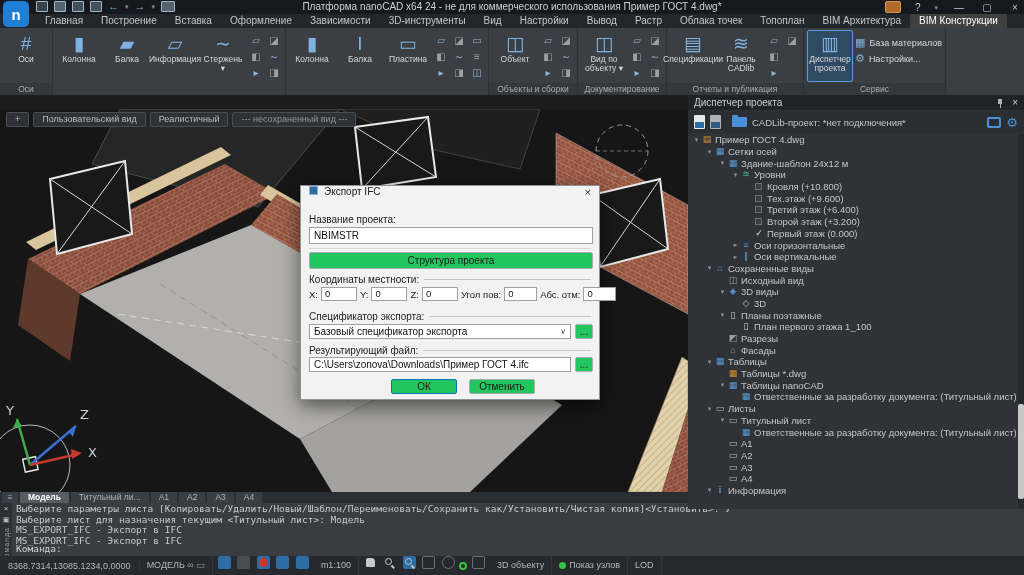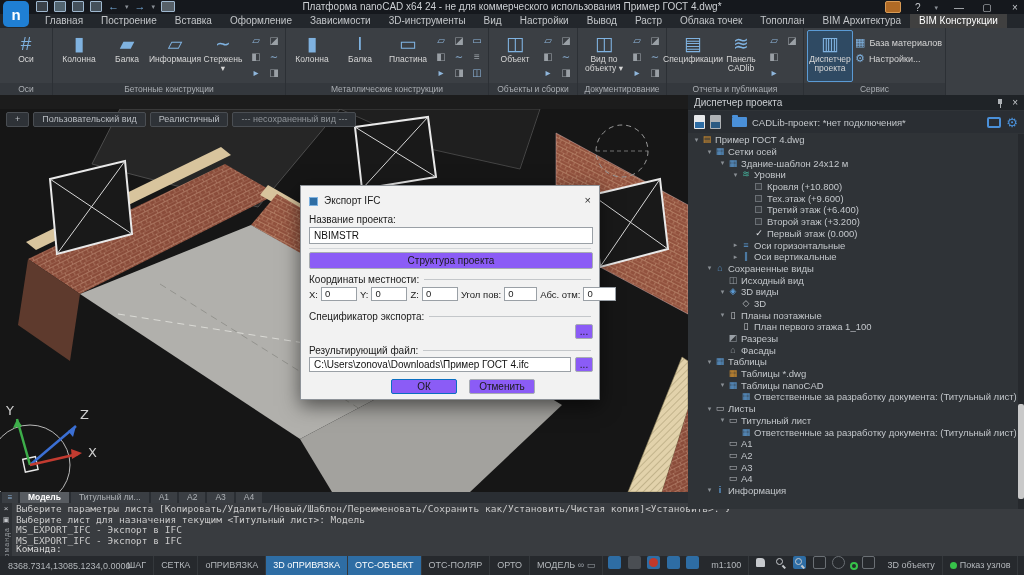--- a/index.html
+++ b/index.html
@@ -123,28 +123,28 @@
   .ticon{width:12px;flex:none;text-align:center;font-size:9px;line-height:11px;}
   .tbox{width:7px;height:7px;border:1px solid #6a6f74;background:#3a3e42;flex:none;margin:0 3px 0 2px;}
   .tcheck{width:12px;flex:none;text-align:center;color:#e0e3e6;font-size:9px;}
   .tlabel{padding-left:2px;}
   .pscroll{position:absolute;right:0;top:39px;width:6px;height:375px;background:#26292d;}
   .pthumb{position:absolute;right:0;width:6px;background:#c9c9c9;border-radius:2px;}
 
   
   .dialog{position:absolute;left:300px;top:185px;width:300px;height:215px;background:#f2f2f2;
           border:1px solid #8e9399;box-shadow:0 6px 18px rgba(0,0,0,.55);color:#1a1a1a;font-size:10px;}
-  .dtitle{position:absolute;left:0;top:0;width:100%;height:20px;display:flex;align-items:flex-end;padding:0 8px;}
+  .dtitle{position:absolute;left:0;top:0;width:100%;height:20px;display:flex;align-items:flex-start;padding:0 8px;}
   .dtico{width:9px;height:9px;background:#2e6da4;border:1px solid #7fb2e0;margin-right:6px;}
   .dtitle .sp{flex:1;}
   .dclose{color:#333;font-size:11px;}
   .dlabel{position:absolute;left:8px;font-size:10px;color:#1a1a1a;}
   .dinput{position:absolute;background:#fff;border:1px solid #9aa0a6;font-size:10px;
           display:flex;align-items:center;padding:0 4px;color:#111;white-space:nowrap;overflow:hidden;}
-  .dbtn{position:absolute;background:#8b5cf6;border:1px solid #a8adb2;border-radius:2px;
+  .dbtn{position:absolute;background:#22c55e;border:1px solid #a8adb2;border-radius:2px;
         display:flex;align-items:center;justify-content:center;font-size:10px;color:#1a1a1a;}
   .dbtn.def{border:1.5px solid #0a6fc2;}
   .legend{position:absolute;left:8px;right:8px;display:flex;align-items:center;font-size:10px;color:#1a1a1a;}
   .legend::after{content:"";flex:1;height:1px;background:#c4c7ca;margin-left:5px;}
   .sepline{position:absolute;left:8px;right:8px;height:1px;background:#d4d7da;}
   .coordrow{position:absolute;left:8px;right:8px;display:flex;align-items:center;gap:3px;}
   .coordrow label{font-size:9.5px;white-space:nowrap;}
   .coordrow .cf{background:#fff;border:1px solid #9aa0a6;height:14px;font-size:9.5px;padding:0 3px;flex:none;}
   .combo-chev{margin-left:auto;color:#555;font-size:8px;}
 </style>
@@ -224,21 +224,20 @@
           </div>
           <div class="cluster">
             <span>▱</span>
             <span>◧</span>
             <span>▸</span>
             <span>◪</span>
             <span>∼</span>
             <span>◨</span>
           </div>
         </div>
-        <div class="rlabel">Бетонные конструкции</div>
       </div>
       <div class="rgroup">
         <div class="rbody">
           <div class="bigbtn">
             <div class="ric">▮</div>
             <div class="blabel">Колонна</div>
           </div>
           <div class="bigbtn">
             <div class="ric">Ι</div>
             <div class="blabel">Балка</div>
@@ -252,21 +251,20 @@
             <span>◧</span>
             <span>▸</span>
             <span>◪</span>
             <span>∼</span>
             <span>◨</span>
             <span>▭</span>
             <span>≡</span>
             <span>◫</span>
           </div>
         </div>
-        <div class="rlabel">Металлические конструкции</div>
       </div>
       <div class="rgroup">
         <div class="rbody">
           <div class="bigbtn">
             <div class="ric">◫</div>
             <div class="blabel">Объект</div>
           </div>
           <div class="cluster">
             <span>▱</span>
             <span>◧</span>
@@ -436,29 +434,20 @@
         <div>Выберите параметры листа [Копировать/Удалить/Новый/Шаблон/Переименовать/Сохранить как/Установить/Чистая копия]&lt;Установить&gt;: У</div>
         <div>Выберите лист для назначения текущим &lt;Титульный лист&gt;: Модель</div>
         <div>MS_EXPORT_IFC - Экспорт в IFC</div>
         <div>MS_EXPORT_IFC - Экспорт в IFC</div>
       </div>
     <div class="cmdprompt">Команда:</div>
   </div>
 
   <div class="statusbar">
     <span class="sbcoords">8368.7314,13085.1234,0.0000</span>
-    <span id="sbtoggles" style="display:flex;">
-        <span class="sbitem">ШАГ</span>
-        <span class="sbitem">СЕТКА</span>
-        <span class="sbitem">оПРИВЯЗКА</span>
-        <span class="sbitem on">3D оПРИВЯЗКА</span>
-        <span class="sbitem on">ОТС-ОБЪЕКТ</span>
-        <span class="sbitem">ОТС-ПОЛЯР</span>
-        <span class="sbitem">ОРТО</span>
-      </span>
     <span class="sbitem">
       <span>МОДЕЛЬ</span>
       <span class="sbgl"> ∞</span>
       <span class="sbgl">▭</span>
     </span>
     <span class="sbitem" style="border-right:none;padding:0 3px;">
       <span class="sbico blue"></span>
       <span class="sbico" style="background:#4a4e53;"></span>
       <span class="sbico blue"><span class="sblock" style="position:absolute;left:2px;top:2px;"></span></span>
       <span class="sbico blue"></span>
@@ -676,20 +665,24 @@
         <label>Y:</label>
         <span class="cf" style="width: 36px;">0</span>
         <label>Z:</label>
         <span class="cf" style="width: 36px;">0</span>
         <label>Угол пов:</label>
         <span class="cf" style="width: 33px;">0</span>
         <label>Абс. отм:</label>
         <span class="cf" style="width: 33px;">0</span>
       </div>
     <div class="legend" style="top:125px;">Спецификатор экспорта:</div>
+    <div class="dinput" style="left:8px;top:138px;width:262px;height:15px;">
+      <span>Базовый спецификатор экспорта</span>
+        <span class="combo-chev">∨</span>
+    </div>
     <div class="dbtn" style="left:274px;top:138px;width:18px;height:15px;">...</div>
     <div class="legend" style="top:159px;">Результирующий файл:</div>
     <div class="dinput" style="left:8px;top:171px;width:262px;height:15px;">C:\Users\zonova\Downloads\Пример ГОСТ 4.ifc</div>
     <div class="dbtn" style="left:274px;top:171px;width:18px;height:15px;">...</div>
     <div class="dbtn def" style="left:90px;top:193px;width:66px;height:15px;">ОК</div>
     <div class="dbtn" style="left:168px;top:193px;width:66px;height:15px;">Отменить</div>
   </div>
 
 </div>
 

